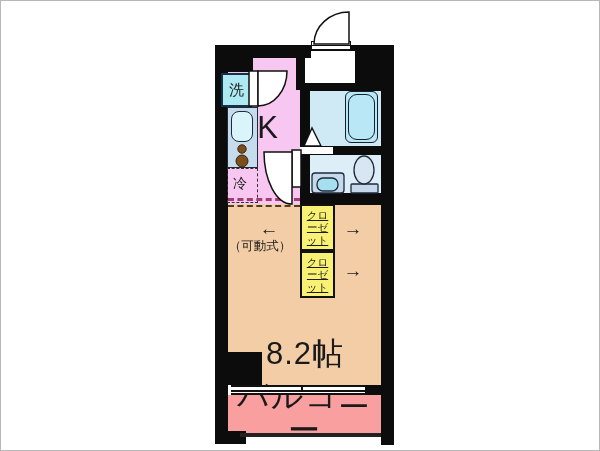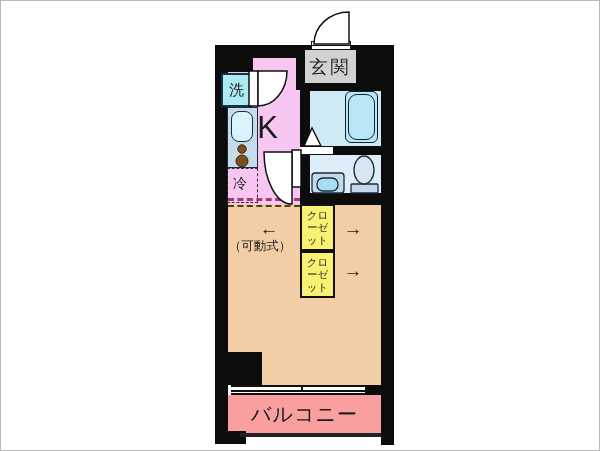--- a/index.html
+++ b/index.html
@@ -9,21 +9,21 @@
     font-family:"Liberation Sans", sans-serif;color:var(--text,#1a1a1a);
   }
   .abs{position:absolute;}
   .wall{position:absolute;background:var(--wall,#0c0c0c);}
   .fill-kitchen{background:var(--kitchen,#f7c6f1);}
   .fill-entrance{background:var(--entrance,#d2d2d2);}
   .fill-bath{background:var(--bath,#cfe9f5);}
   .fill-toilet{background:var(--toilet,#ddeef8);}
   .fill-room{background:var(--room,#f3cda6);}
   .fill-balcony{background:var(--balcony,#f99f9f);}
-  .fill-closet{background:var(--closet,#f8f173);border:2.5px solid #111;box-sizing:border-box;}
+  .fill-closet{background:var(--closet,#f8f173);border:2.5px solid #111;box-sizing:border-box;text-decoration:underline;}
   .label{position:absolute;text-align:center;line-height:1.05;}
   .washer-box{background:var(--washer,#aeeaf2);border:2px solid #14324a;box-sizing:border-box;
     display:flex;align-items:center;justify-content:center;font-size:15px;}
   .counter{background:var(--counter,#c6dcec);border:1.5px solid #1c2a3a;box-sizing:border-box;}
   .sink-inner{background:var(--sinkFill,#d9f4fa);border:1.5px solid #1c2a3a;border-radius:8px;box-sizing:border-box;}
   .fridge{border:1.6px dashed #33302a;box-sizing:border-box;font-size:14px;}
   .tub{background:var(--tubFill,#b9e7f6);border:1.6px solid #14202c;border-radius:6px;box-sizing:border-box;}
   .tub-inner{position:absolute;left:2px;top:2px;right:2px;bottom:2px;border:1.2px solid #14202c;border-radius:9px;}
   .genkan{display:flex;align-items:center;justify-content:center;font-size:18px;letter-spacing:3px;}
   .closet-label{width:100%;height:100%;display:flex;align-items:center;justify-content:center;
@@ -46,42 +46,39 @@
   .burner{fill:var(--burner,#7d4e1d);stroke:#3a2208;stroke-width:1px;}
 </style>
 </head>
 <body>
 
 <div class="canvas">
 
   <div class="abs fill-kitchen" style="left:228px;top:57px;width:72px;height:147px"></div>
   <div class="abs fill-room" style="left:228px;top:204px;width:153px;height:181px"></div>
   <div class="abs fill-balcony" style="left:228px;top:395px;width:153px;height:38px;display:flex;align-items:center;justify-content:center">
-    <span class="label" style="position:static;font-size:20px;letter-spacing:1px">バルコニー</span>
+    <span class="label" style="position:static;font-size:32px;letter-spacing:1px">バルコニー</span>
   </div>
 
   <div class="wall" style="left:215px;top:45px;width:13px;height:390px"></div>
   <div class="wall" style="left:215px;top:45px;width:96px;height:13px"></div>
   <div class="wall" style="left:215px;top:45px;width:38px;height:27px"></div>
   <div class="wall" style="left:296px;top:45px;width:9px;height:45px"></div>
   <div class="wall" style="left:305px;top:45px;width:51px;height:6px"></div>
   <div class="wall" style="left:355px;top:45px;width:39px;height:40px"></div>
   <div class="wall" style="left:381px;top:45px;width:13px;height:400px"></div>
   <div class="wall" style="left:300px;top:83px;width:10px;height:122px"></div>
   <div class="wall" style="left:305px;top:83px;width:78px;height:8px"></div>
   <div class="wall" style="left:310px;top:146px;width:71px;height:9px"></div>
   <div class="wall" style="left:300px;top:193px;width:83px;height:12px"></div>
   <div class="wall" style="left:228px;top:352px;width:34px;height:33px"></div>
   <div class="wall" style="left:365px;top:385px;width:16px;height:10px"></div>
   <div class="wall" style="left:215px;top:431px;width:31px;height:13px"></div>
   <div class="abs" style="left:240px;top:433px;width:141px;height:3.5px;background:#222"></div>
 
-  <div class="abs fill-entrance genkan" style="left:305px;top:50px;width:51px;height:33px">
-    <span>玄関</span>
-  </div>
   <div class="abs sill" style="left:311px;top:41px;width:40px;height:9px">
     <div class="sill-mid"></div>
   </div>
 
   <div class="abs fill-bath" style="left:310px;top:91px;width:71px;height:55px"></div>
   <div class="abs" style="left:300px;top:147px;width:33px;height:7px;background:#fff"></div>
   <div class="abs tub" style="left:345px;top:91px;width:33px;height:52px">
     <div class="tub-inner"></div>
   </div>
 
@@ -138,14 +135,15 @@
       <rect class="fixt" x="351" y="184" width="27" height="9" rx="1"></rect>
       <ellipse class="bowl" cx="364" cy="170" rx="10" ry="14"></ellipse>
     </g>
   </svg>
 
   <div class="label big" style="left:250px;top:112px;width:36px">K</div>
   <div class="label arrow" style="left:255px;top:219px;width:28px">←</div>
   <div class="label" style="left:222px;top:240px;width:76px;font-size:12.5px">（可動式）</div>
   <div class="label arrow" style="left:340px;top:219px;width:26px">→</div>
   <div class="label arrow" style="left:340px;top:261px;width:26px">→</div>
+  <div class="label big" style="left:225px;top:338px;width:160px">8.2帖</div>
 
 </div>
 
 </body></html>

